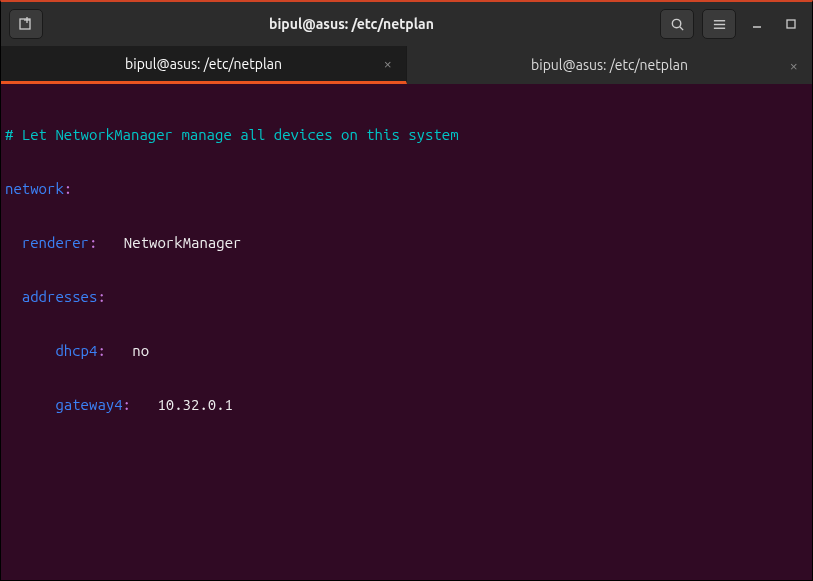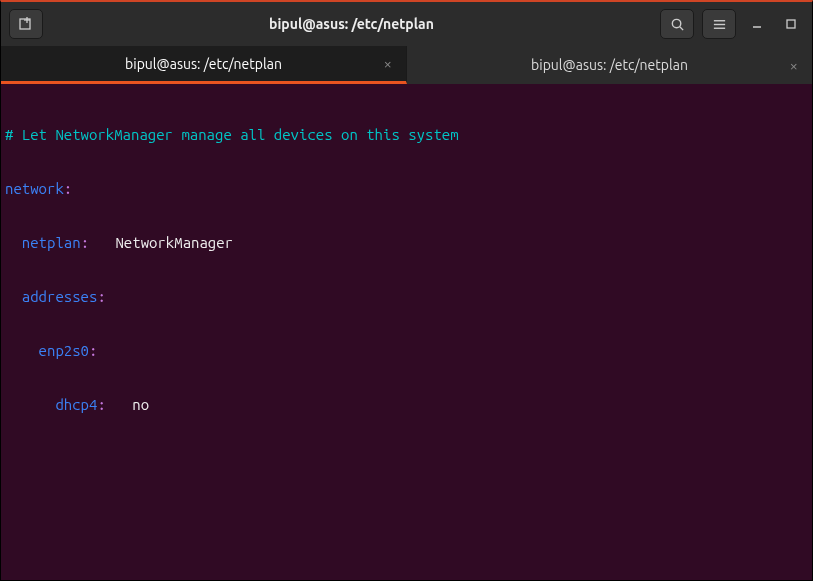--- a/index.html
+++ b/index.html
@@ -141,24 +141,24 @@
   </div>
   <div class="tab">
     <span class="tab-label">bipul@asus: /etc/netplan</span>
     <span class="tab-close">×</span>
   </div>
 </div>
 
 <div class="terminal">
   <div class="line"><span class="comment"># Let NetworkManager manage all devices on this system</span></div>
   <div class="line"><span class="key">network</span><span class="colon">:</span></div>
-  <div class="line">  <span class="key">netplan</span><span class="colon">:</span> <span class="val">NetworkManager</span></div>
+  <div class="line">  <span class="key">renderer</span><span class="colon">:</span> <span class="val">NetworkManager</span></div>
   <div class="line">  <span class="key">addresses</span><span class="colon">:</span></div>
-  <div class="line">    <span class="key">enp2s0</span><span class="colon">:</span></div>
   <div class="line">      <span class="key">dhcp4</span><span class="colon">:</span> <span class="val">no</span></div>
+  <div class="line">      <span class="key">gateway4</span><span class="colon">:</span> <span class="val">10.32.0.1</span></div>
   
   
   
   
   
   
   
   
   
   

